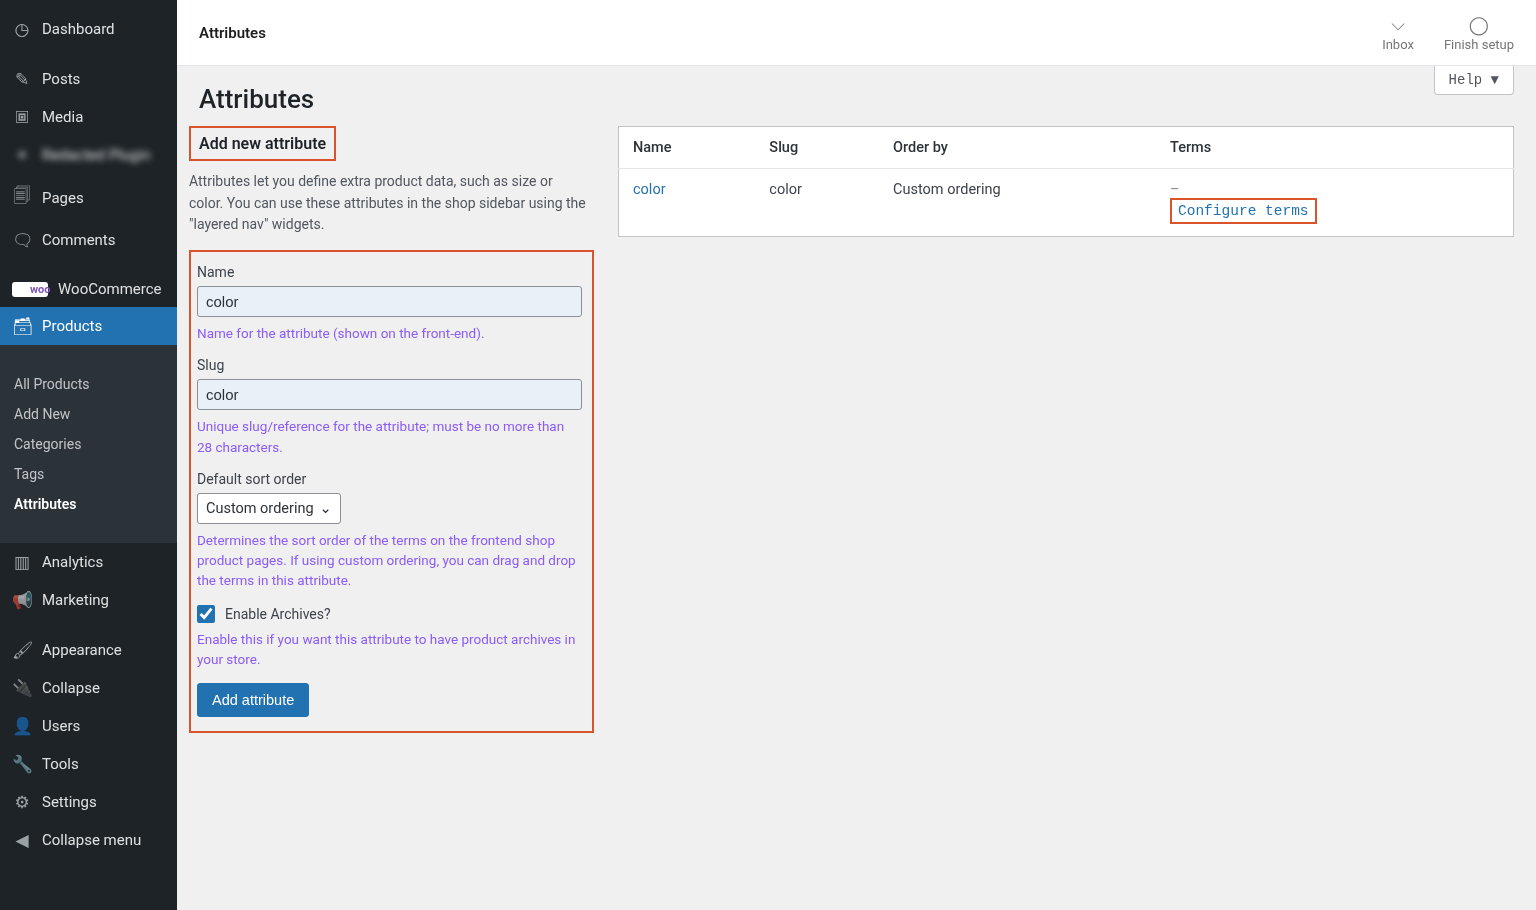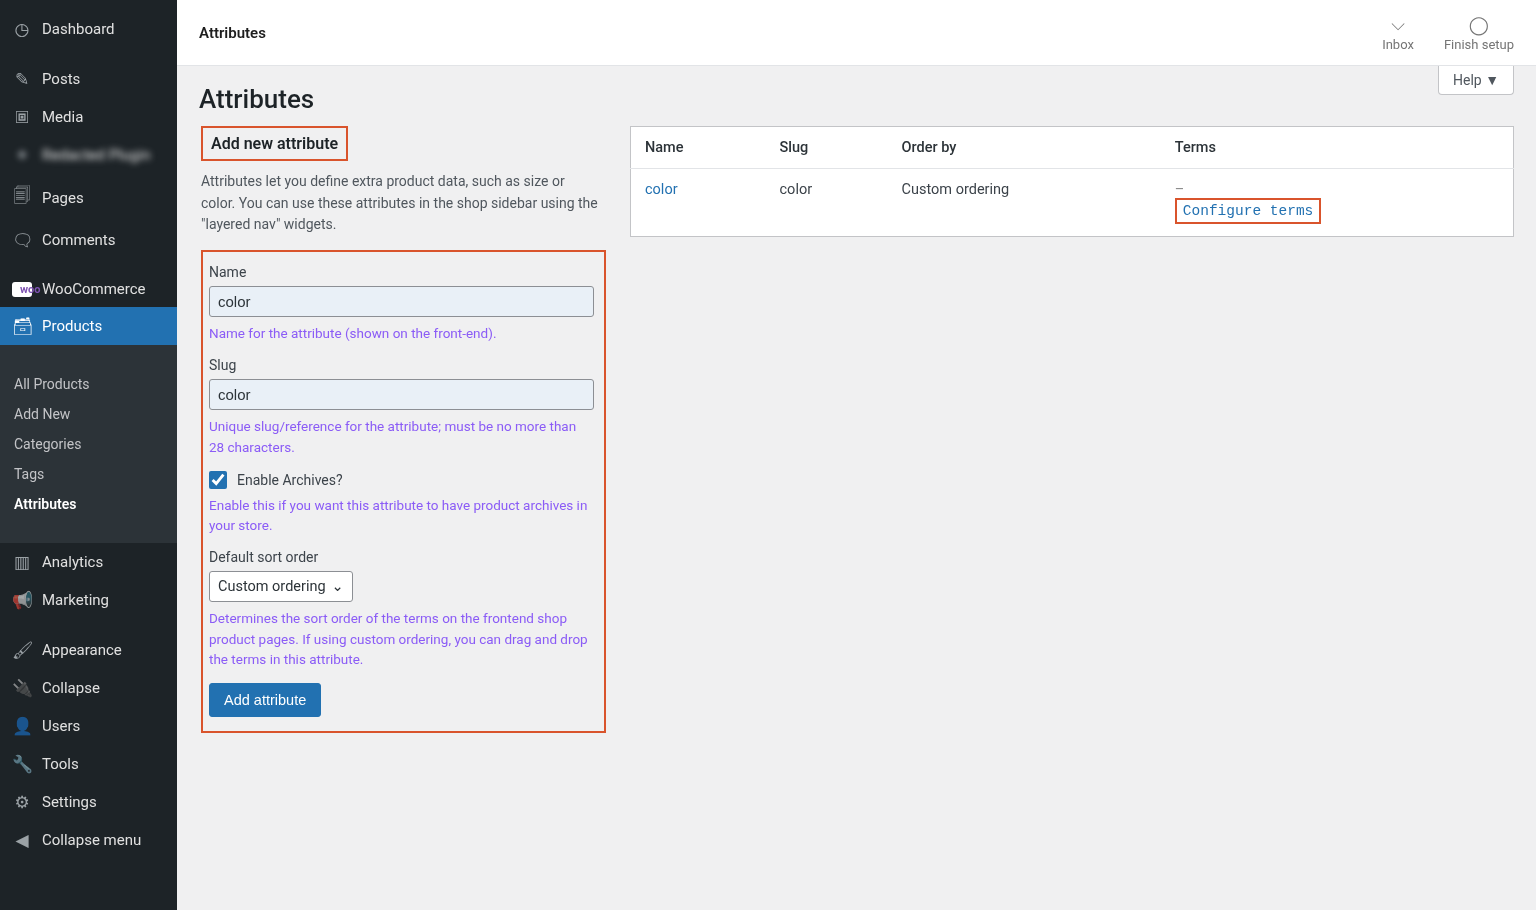--- a/index.html
+++ b/index.html
@@ -76,22 +76,23 @@
     right: 22px;
     top: 66px;
     background: #fff;
     border: 1px solid #c3c4c7;
     border-top: none;
     border-radius: 0 0 4px 4px;
     padding: 6px 14px;
     font-size: 14px;
     color: #50575e;
     cursor: pointer;
-  }
-  .content { padding: 10px 22px 20px 24px; display: flex; gap: 24px; align-items: flex-start; }
+    font-family: Liberation Mono, monospace;
+  }
+  .content { padding: 10px 22px 20px 12px; display: flex; gap: 24px; align-items: flex-start; }
   .page-title { font-size: 26px; font-weight: 500; color: #1d2327; padding: 18px 22px 2px 22px; }
 
   .left-col { width: 405px; }
   .right-col { flex: 1; }
 
   .section-heading-box {
     display: inline-block;
     border: 2.5px solid #d9542c;
     padding: 6px 8px;
     margin-bottom: 10px;
@@ -187,21 +188,21 @@
     <div class="side-item">
       <span class="ico">🗐</span>
       <span>Pages</span>
     </div>
     <div class="side-item">
       <span class="ico">🗨</span>
       <span>Comments</span>
     </div>
     <div class="side-gap"></div>
     <div class="side-item">
-      <span class="ico" style="background:#fff;color:#7f54b3;border-radius:3px;font-size:11px;font-weight:bold;padding:1px 8px;">woo</span>
+      <span class="ico" style="background:#fff;color:#7f54b3;border-radius:3px;font-size:11px;font-weight:bold;padding:1px 18px;">woo</span>
       <span>WooCommerce</span>
     </div>
     <div class="side-item active">
       <span class="ico">🗃</span>
       <span>Products</span>
       <span class="arrow-indicator"></span>
     </div>
     <div class="sub-items">
       <div class="sub-item">All Products</div>
       <div class="sub-item">Add New</div>
@@ -280,34 +281,34 @@
             <p class="help-txt">Name for the attribute (shown on the front-end).</p>
           </div>
 
           <div class="form-group">
             <label class="fld">Slug</label>
             <input type="text" value="color" style="">
             <p class="help-txt">Unique slug/reference for the attribute; must be no more than 28 characters.</p>
           </div>
 
           <div class="form-group">
-            <div class="check-row">
-              <input type="checkbox" checked="" style="">
-              <span>Enable Archives?</span>
-            </div>
-            <p class="help-txt">Enable this if you want this attribute to have product archives in your store.</p>
-          </div>
-
-          <div class="form-group">
             <label class="fld">Default sort order</label>
             <div class="select-wrap">
               <span>Custom ordering</span>
               <span>⌄</span>
             </div>
             <p class="help-txt">Determines the sort order of the terms on the frontend shop product pages. If using custom ordering, you can drag and drop the terms in this attribute.</p>
+          </div>
+
+          <div class="form-group">
+            <div class="check-row">
+              <input type="checkbox" checked="" style="">
+              <span>Enable Archives?</span>
+            </div>
+            <p class="help-txt">Enable this if you want this attribute to have product archives in your store.</p>
           </div>
 
           <button class="btn-primary">Add attribute</button>
         </div>
       </div>
 
       <div class="right-col">
         <table class="tbl">
           <thead>
             <tr>

